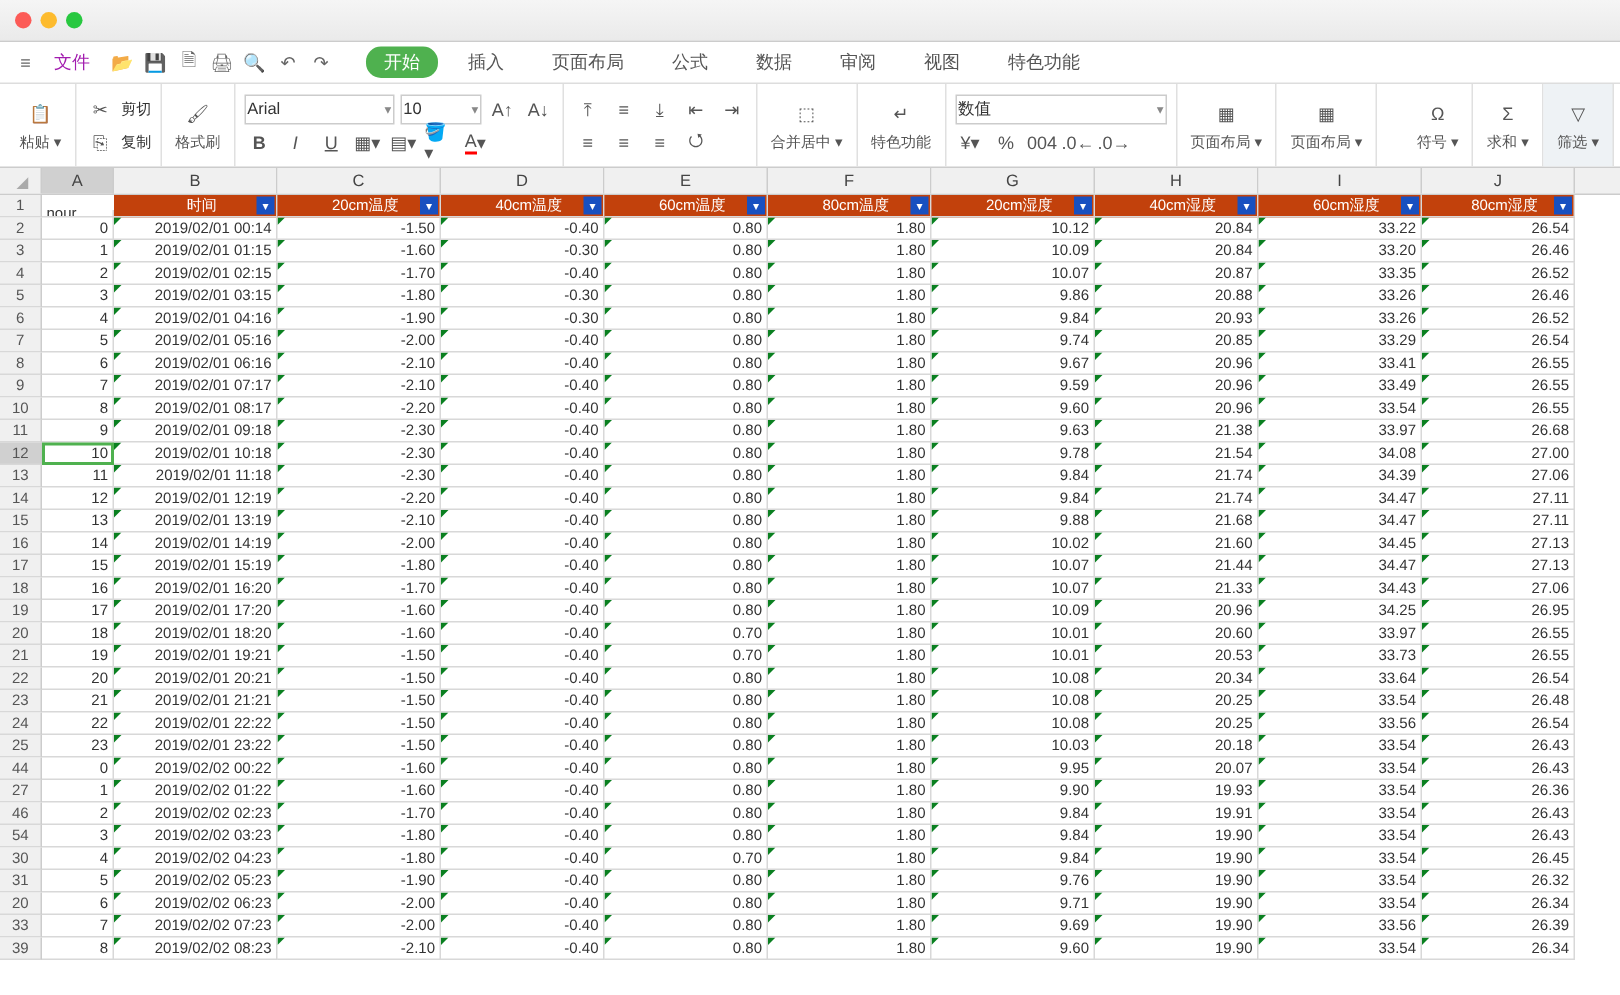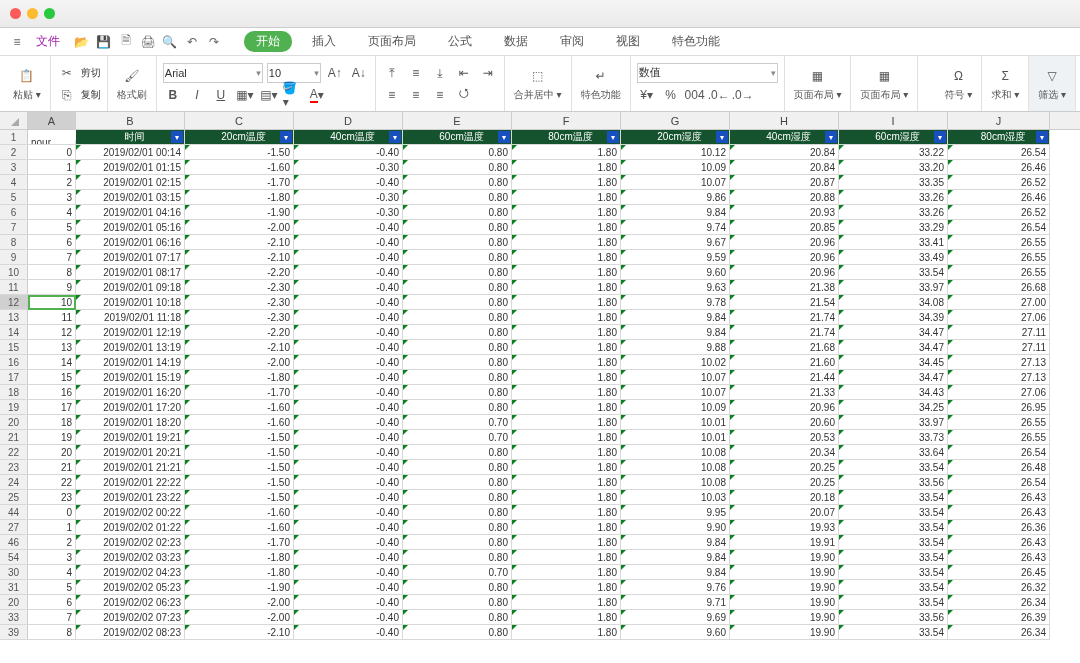--- a/index.html
+++ b/index.html
@@ -33,21 +33,21 @@
 .rvert .rlab { font-size:10px; color:#555; white-space:nowrap; }
 .grid { position:relative; }
 .colhdr { display:flex; height:18px; background:#f0f0f0; border-bottom:1px solid #ccc; }
 .corner { width:28px; border-right:1px solid #ccc; background:#f0f0f0; display:flex; align-items:center; justify-content:center; }
 .ch { border-right:1px solid #ccc; display:flex; align-items:center; justify-content:center; font-size:11px; color:#444; background:#f0f0f0; position:relative; }
 .ch.sel { background:#d0d0d0; }
 .row { display:flex; height:15px; }
 .rh { width:28px; border-right:1px solid #ccc; border-bottom:1px solid #d8d8d8; background:#f0f0f0; display:flex; align-items:center; justify-content:center; font-size:10px; color:#555; }
 .cell { border-right:1px solid #d8d8d8; border-bottom:1px solid #d8d8d8; padding:0 3px; font-size:10px; display:flex; align-items:center; position:relative; overflow:hidden; }
 .cell.r { justify-content:flex-end; }
-.cell.hdr { background:#14532d; color:#fff; justify-content:center;padding-left:12px; }
+.cell.hdr { background:#c2410c; color:#fff; justify-content:center;padding-left:12px; }
 .cell.hdr .flt { position:absolute; right:1px; width:12px; height:12px; background:#1850c0; display:flex; align-items:center; justify-content:center; font-size:8px; color:#fff; }
 .cell .gt { position:absolute; top:0; left:0; width:0; height:0; border-top:5px solid #0a8020; border-right:5px solid transparent; }
 .row.sel .rh { background:#d0d0d0; }
 .cellsel { position:absolute; border:2px solid #4fb14f; pointer-events:none; }
 .wA{width:48px} .wB{width:109px} .wC{width:109px} .wD{width:109px} .wE{width:109px} .wF{width:109px} .wG{width:109px} .wH{width:109px} .wI{width:109px} .wJ{width:102px}
 </style>
 </head>
 <body>
 
 <div class="titlebar">

